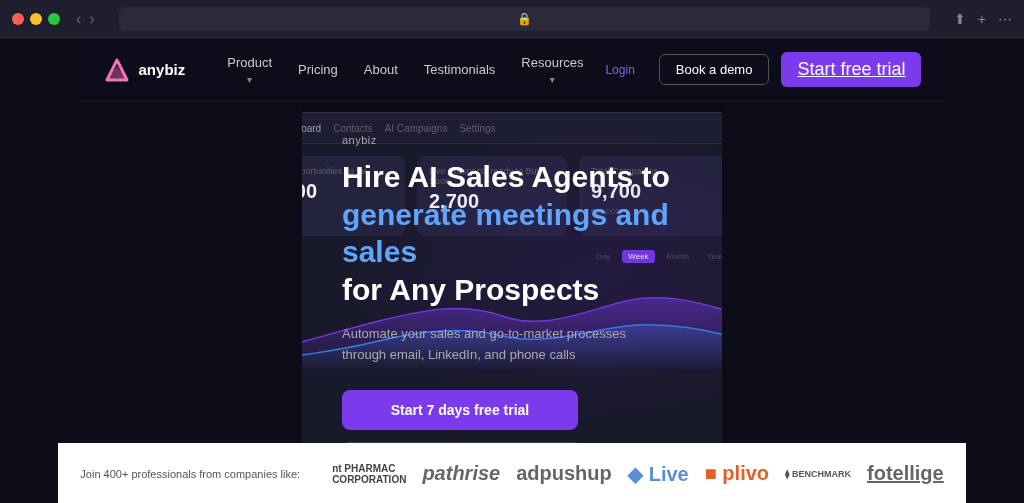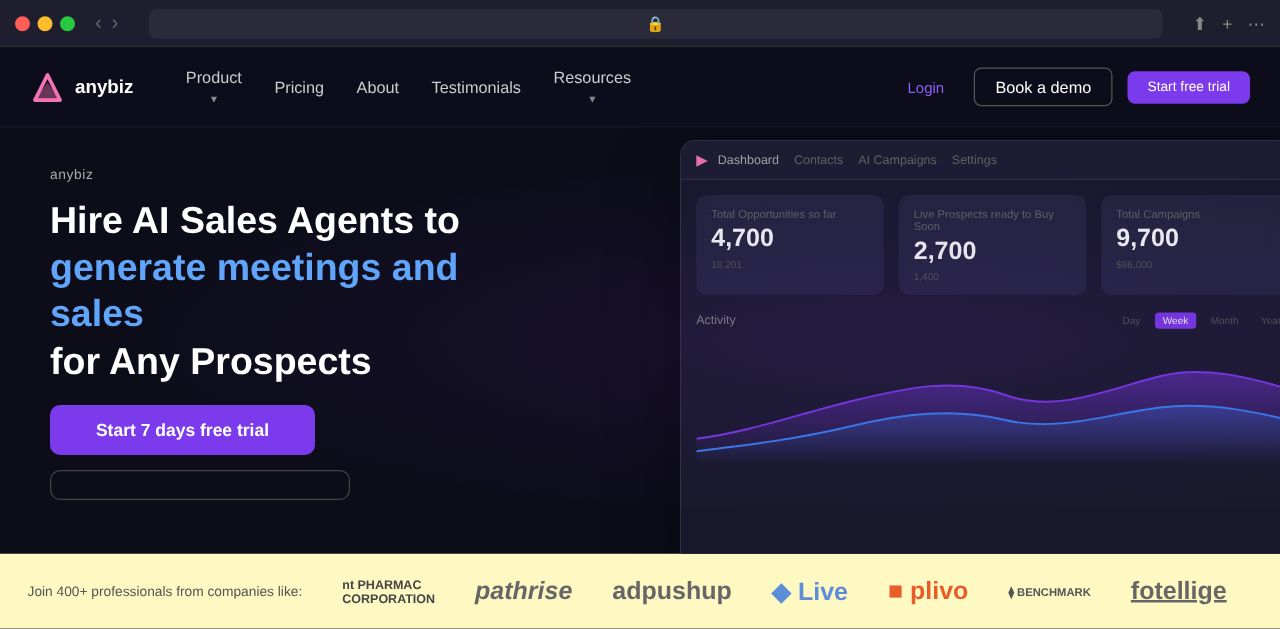--- a/index.html
+++ b/index.html
@@ -42,20 +42,21 @@
       margin: 0 16px;
     }
     .browser-actions { display: flex; gap: 12px; color: #888; font-size: 14px; }
 
     
     .page {
       height: calc(503px - 38px);
       background: #0d0d1a;
       display: flex;
       flex-direction: column;
+      align-items: center;
     }
 
     
     .navbar {
       display: flex;
       align-items: center;
       padding: 0 24px;
       height: 64px;
       background: rgba(13,13,26,0.95);
       border-bottom: 1px solid rgba(255,255,255,0.05);
@@ -108,27 +109,28 @@
     .btn-demo {
       font-size: 13px;
       color: #fff;
       cursor: pointer;
       padding: 7px 16px;
       border: 1px solid #555;
       border-radius: 6px;
       background: transparent;
     }
     .btn-trial {
-      font-size: 11px;
+      font-size: 18px;
       color: #fff;
       cursor: pointer;
       padding: 7px 16px;
       border: none;
       border-radius: 6px;
       background: #7c3aed;
+      text-decoration: underline;
     }
 
     
     .hero {
       display: flex;
       flex: 1;
       position: relative;
       overflow: hidden;
     }
 
@@ -171,21 +173,21 @@
     .btn-cta-primary {
       background: #7c3aed;
       color: #fff;
       border: none;
       border-radius: 8px;
       padding: 12px 24px;
       font-size: 14px;
       font-weight: 600;
       cursor: pointer;
       margin-bottom: 12px;
-      width: 212px;
+      width: 236px;
       text-align: center;
     }
 
     .btn-cta-secondary {
       background: transparent;
       color: #fff;
       border: 1.5px solid #444;
       border-radius: 8px;
       padding: 11px 24px;
       font-size: 14px;
@@ -266,37 +268,37 @@
     .chart-area {
       height: 100px;
       position: relative;
       overflow: hidden;
     }
 
     .chart-svg { width: 100%; height: 100%; }
 
     
     .logos-bar {
-      background: #fef9c3;
+      background: #ffffff;
       border-top: 1px solid rgba(255,255,255,0.06);
       padding: 0 22px;
       height: 60px;
       display: flex;
       align-items: center;
       flex-shrink: 0;
     }
     .logos-text {
       font-size: 11px;
       color: #555;
       white-space: nowrap;
       margin-right: 32px;
     }
     .company-logos {
       display: flex;
-      gap: 32px;
+      gap: 16px;
       align-items: center;
       flex: 1;
     }
     .company-logo {
       font-size: 13px;
       font-weight: 700;
       color: #444;
       white-space: nowrap;
     }
     .company-logo.large { font-size: 20px; }
@@ -379,20 +381,21 @@
 
     <div class="hero-left">
       <div class="brand-tag">anybiz</div>
 
       <h1 class="hero-title">
         <span class="white">Hire AI Sales Agents to</span><br>
         <span class="highlight">generate meetings and sales</span><br>
         <span class="white">for Any Prospects</span>
       </h1>
 
+      <p class="hero-subtitle">Automate your sales and go-to-market processes through email, LinkedIn, and phone calls</p>
 
       <button class="btn-cta-primary">Start 7 days free trial</button>
       <button class="btn-cta-secondary">
         
         
       </button>
 
     </div>
 
     <div class="hero-right">

